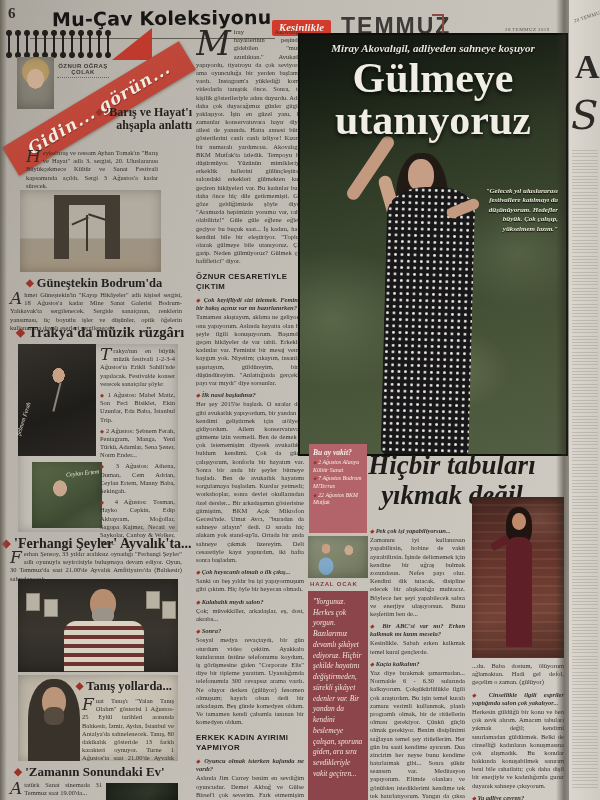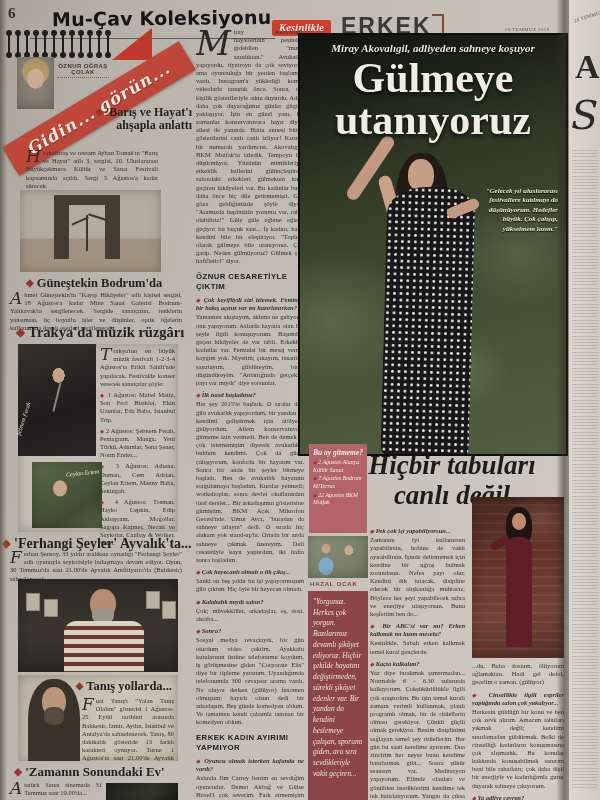--- a/index.html
+++ b/index.html
@@ -137,21 +137,21 @@
 </style>
 </head>
 <body>
 
 <div class="stage">
 
   <div class="abs pageno">6</div>
   <div class="abs stamp">Mu-Çav Koleksiyonu</div>
   <div class="abs stampline"></div>
   <div class="abs cumh">Kesinlikle</div>
-  <div class="abs pazar">ERKEK</div>
+  <div class="abs pazar">TEMMUZ</div>
   <div class="abs pazarbr"></div>
   <div class="abs hdate">28 TEMMUZ 2019</div>
 
   <div class="abs pins">
     <span class="pin"></span>
       <span class="pin"></span>
       <span class="pin"></span>
       <span class="pin"></span>
     <span class="pin"></span>
       <span class="pin"></span>
@@ -255,31 +255,31 @@
     <div class="armL2"></div>
     <div class="dress"></div>
     <div class="armR"></div>
     <div class="kick">Miray Akovalıgil, adliyeden sahneye koşuyor</div>
     <div class="bigh l1">Gülmeye</div>
     <div class="bigh l2">utanıyoruz</div>
     <div class="phq">"Gelecek yıl uluslararası festivallere katılmayı da düşünüyorum. Hedefler büyük. Çok çalışıp, yükselmem lazım."</div>
   </div>
 
   <div class="abs where">
-    <div class="wt">Bu ay gitmeme?</div>
+    <div class="wt">Bu ay vakit?</div>
     <p><span class="dm">◆</span> <span>2 Ağustos Alanya Kültür Sanat</span></p>
     <p><span class="dm">◆</span> <span>7 Ağustos Bodrum M!Terras</span></p>
     <p><span class="dm">◆</span> <span>22 Ağustos BKM Mutfak</span></p>
   </div>
   <div class="abs duoph photo"></div>
   <div class="abs bylin">HAZAL OCAK</div>
   <div class="abs qbox">"Yorgunuz. Herkes çok yorgun. Bazılarımız devamlı şikâyet ediyoruz. Hiçbir şekilde hayatını değiştirmeden, sürekli şikâyet edenler var. Bir yandan da kendini beslemeye çalışan, sporuna giden, ara sıra sevdikleriyle vakit geçiren...</div>
 
   <div class="abs rh l1">Hiçbir tabuları</div>
-  <div class="abs rh l2">canlı değil</div>
+  <div class="abs rh l2">yıkmak değil</div>
 
   <div class="abs colA bt">
     <p class="q"><span class="dm">◆</span> <span>Pek çok işi yapabiliyorsun...</span></p>
     <p class="a">Zamanını iyi kullanırsan yapabilirsin, hobine de vakit ayırabilirsin. İşinde delirmemek için kendine bir uğraş bulmak zorundasın. Nefes payı olur. Kendini dik tutacak, disipline edecek bir alışkanlığa muhtacız. Böylece her şeyi yapabilecek sabra ve enerjiye ulaşıyorsun. Bunu keşfettim ben de...</p>
     <p class="q"><span class="dm">◆</span> <span>Bir ABC'si var mı? Erken kalkmak mı lazım mesela?</span></p>
     <p class="a">Kesinlikle. Sabah erken kalkmak temel kural gençlerde.</p>
     <p class="q"><span class="dm">◆</span> <span>Kaçta kalkalım?</span></p>
     <p class="a">Yaz diye bırakmak şımarmadan... Normalde 6 - 6.30 sularında kalkıyorum. Çokşükürlülükle ilgili çok araştırdım. Bu işin temel kuralı zamanı verimli kullanmak, planlı programlı olmak, bir de ritüellerin olması gerekiyor. Çünkü güçlü olmak gerekiyor. Benim disiplinimi sağlayan temel şey ritüellerim. Her gün bu saati kendime ayırırım. Dua zincirim her neyse bunu kendime hatırlatmak gibi... Sonra şükür seansım var. Meditasyon yapıyorum. Elimde olanları ve gönülden istediklerimi kendime tek tek hatırlatıyorum. Yangın da çıksa her gün mutlaka... Bir de spor şart...</p>
 
   </div>

